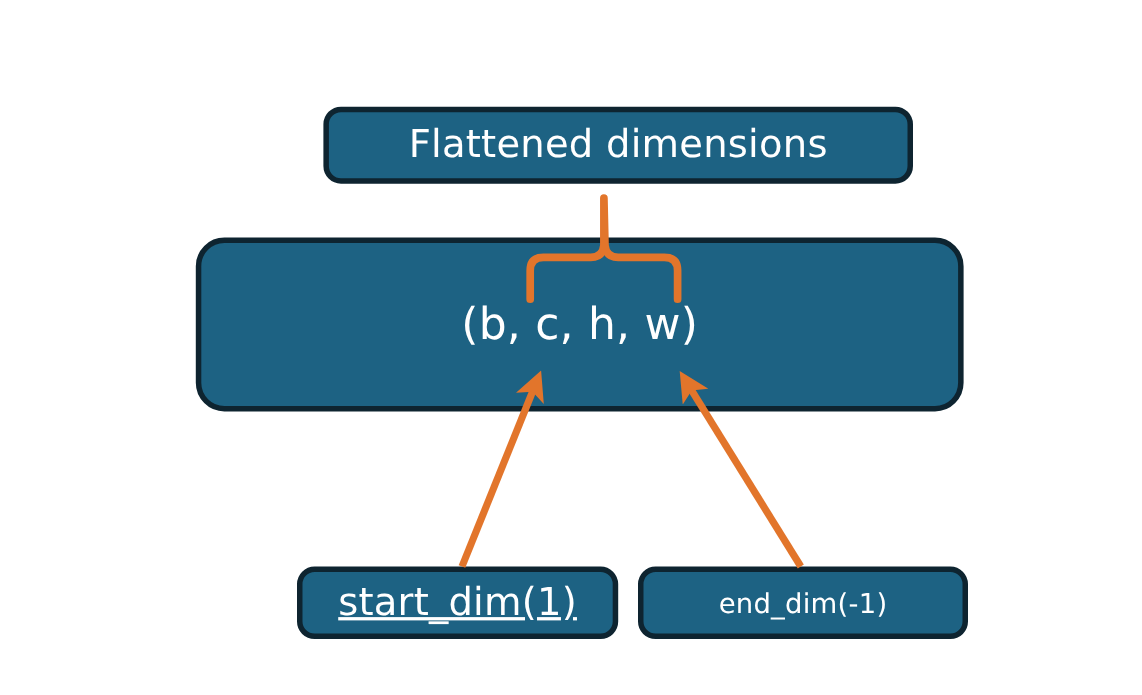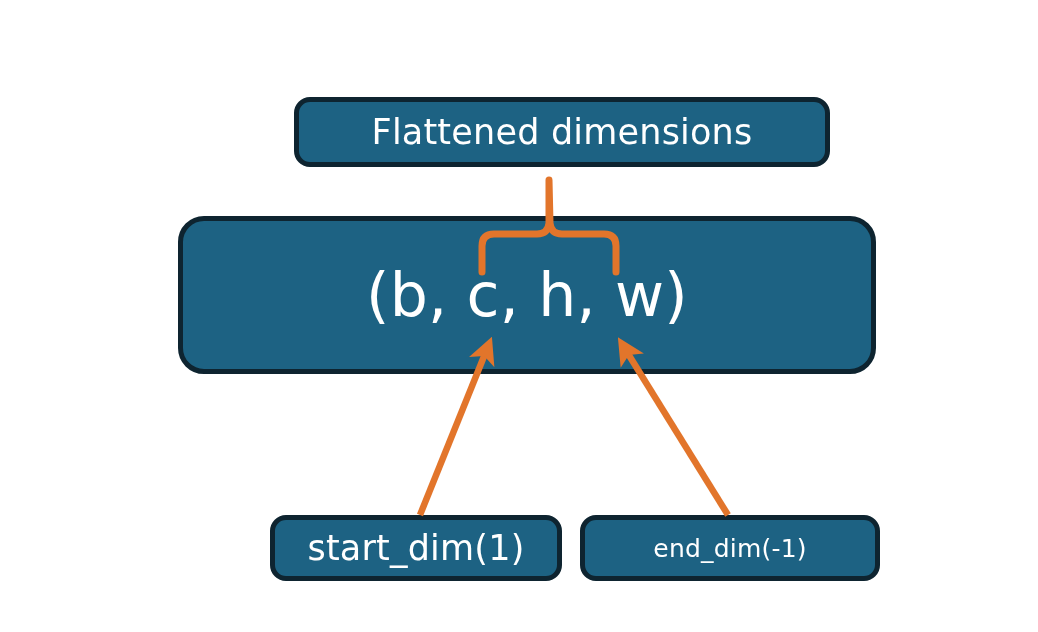--- a/index.html
+++ b/index.html
@@ -40,29 +40,30 @@
     height: 70px;
     border-radius: 16px;
     font-size: 35px;
   }
   #box-shape {
     left: 178px;
     top: 216px;
     width: 698px;
     height: 158px;
     border-radius: 26px;
-    font-size: 60px;
+    font-size: 40px;
   }
   #box-start-dim {
     left: 270px;
     top: 515px;
     width: 292px;
     height: 66px;
     border-radius: 16px;
     font-size: 35px;
+    text-decoration: underline;
   }
   #box-end-dim {
     left: 580px;
     top: 515px;
     width: 300px;
     height: 66px;
     border-radius: 16px;
     font-size: 25px;
   }
   #overlay-svg {

